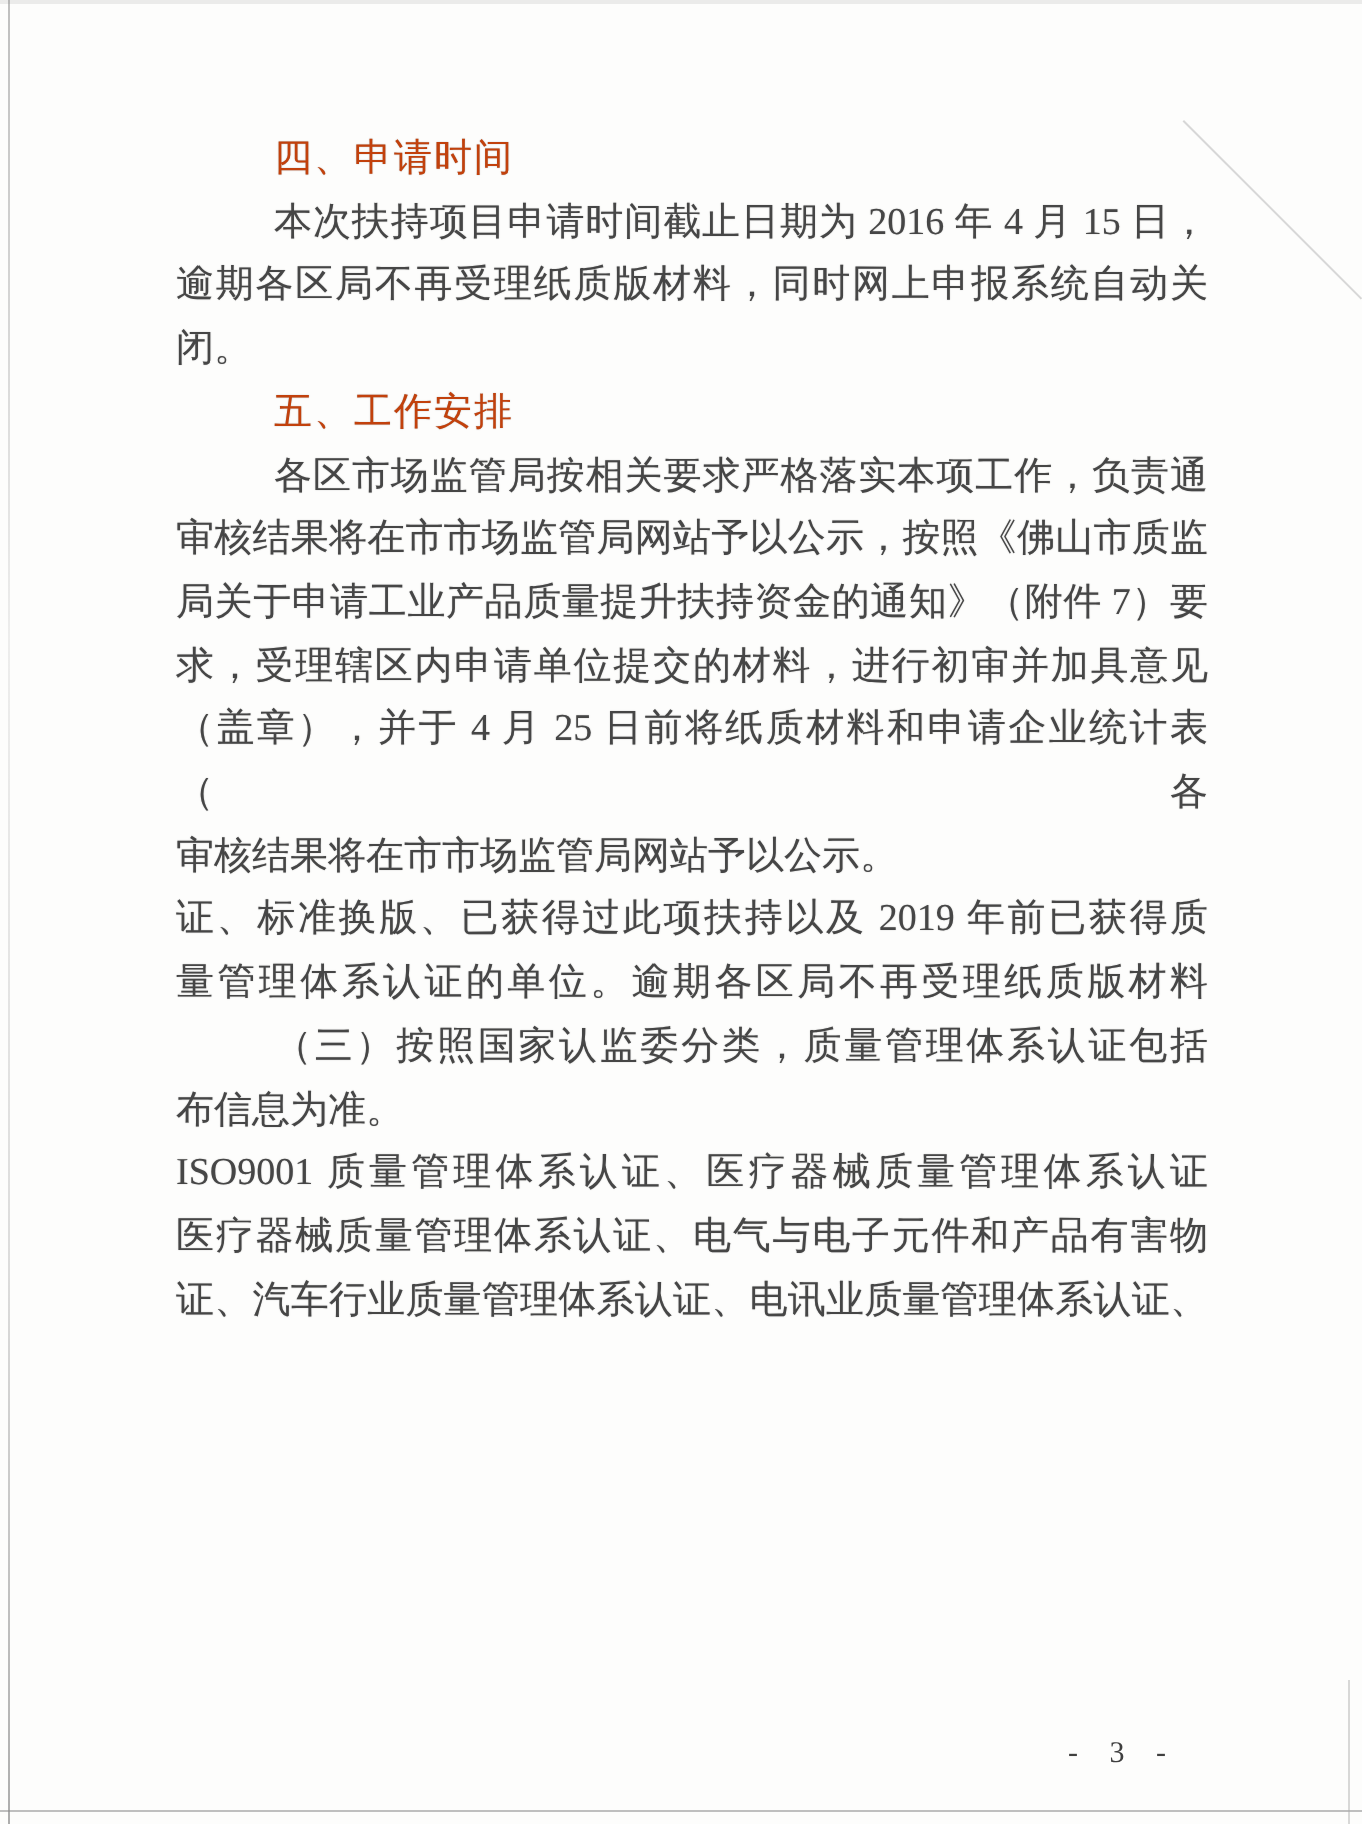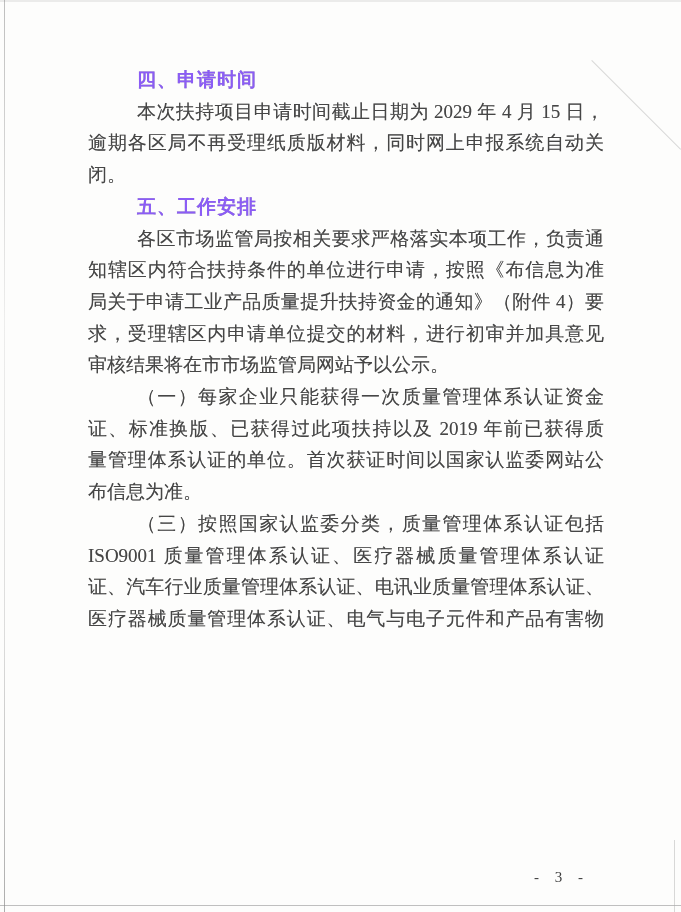--- a/index.html
+++ b/index.html
@@ -58,22 +58,22 @@
     left: 88px;
     top: 64px;
     width: 516px;
     font-size: 19px;
     line-height: 31.7px;
     color: #464646;
     text-shadow: 0 0 0.6px rgba(70,70,70,0.45);
   }
   .heading {
     font-family: "Liberation Sans", sans-serif;
-    font-weight: 700;
-    color: #8b5cf6;
+    font-weight: 400;
+    color: #c2410c;
     text-indent: 49px;
     letter-spacing: 1px;
   }
   .line {
     text-align: justify;
     text-align-last: justify;
   }
   .line.nofill {
     text-align-last: left;
   }
@@ -97,37 +97,37 @@
 
   <div class="edge-top"></div>
   <div class="edge-left"></div>
   <div class="edge-bottom"></div>
   <div class="edge-right"></div>
   <div class="corner-diagonal"></div>
 
   <div class="text-block">
 
     <div class="heading">四、申请时间</div>
-    <div class="line indent">本次扶持项目申请时间截止日期为 2029 年 4 月 15 日，</div>
+    <div class="line indent">本次扶持项目申请时间截止日期为 2016 年 4 月 15 日，</div>
     <div class="line">逾期各区局不再受理纸质版材料，同时网上申报系统自动关</div>
     <div class="line nofill">闭。</div>
 
     <div class="heading">五、工作安排</div>
     <div class="line indent">各区市场监管局按相关要求严格落实本项工作，负责通</div>
-    <div class="line">知辖区内符合扶持条件的单位进行申请，按照《布信息为准</div>
-    <div class="line">局关于申请工业产品质量提升扶持资金的通知》（附件 4）要</div>
+    <div class="line">审核结果将在市市场监管局网站予以公示，按照《佛山市质监</div>
+    <div class="line">局关于申请工业产品质量提升扶持资金的通知》（附件 7）要</div>
     <div class="line">求，受理辖区内申请单位提交的材料，进行初审并加具意见</div>
+    <div class="line">（盖章），并于 4 月 25 日前将纸质材料和申请企业统计表（各</div>
     <div class="line nofill">审核结果将在市市场监管局网站予以公示。</div>
 
-    <div class="line indent">（一）每家企业只能获得一次质量管理体系认证资金</div>
     <div class="line">证、标准换版、已获得过此项扶持以及 2019 年前已获得质</div>
-    <div class="line">量管理体系认证的单位。首次获证时间以国家认监委网站公</div>
+    <div class="line">量管理体系认证的单位。逾期各区局不再受理纸质版材料</div>
+    <div class="line indent">（三）按照国家认监委分类，质量管理体系认证包括</div>
     <div class="line nofill">布信息为准。</div>
-    <div class="line indent">（三）按照国家认监委分类，质量管理体系认证包括</div>
     <div class="line">ISO9001 质量管理体系认证、医疗器械质量管理体系认证</div>
+    <div class="line">医疗器械质量管理体系认证、电气与电子元件和产品有害物</div>
     <div class="line">证、汽车行业质量管理体系认证、电讯业质量管理体系认证、</div>
-    <div class="line">医疗器械质量管理体系认证、电气与电子元件和产品有害物</div>
 
   </div>
 
   <div class="page-number">- 3 -</div>
 
 </div>
 
 </body></html>

